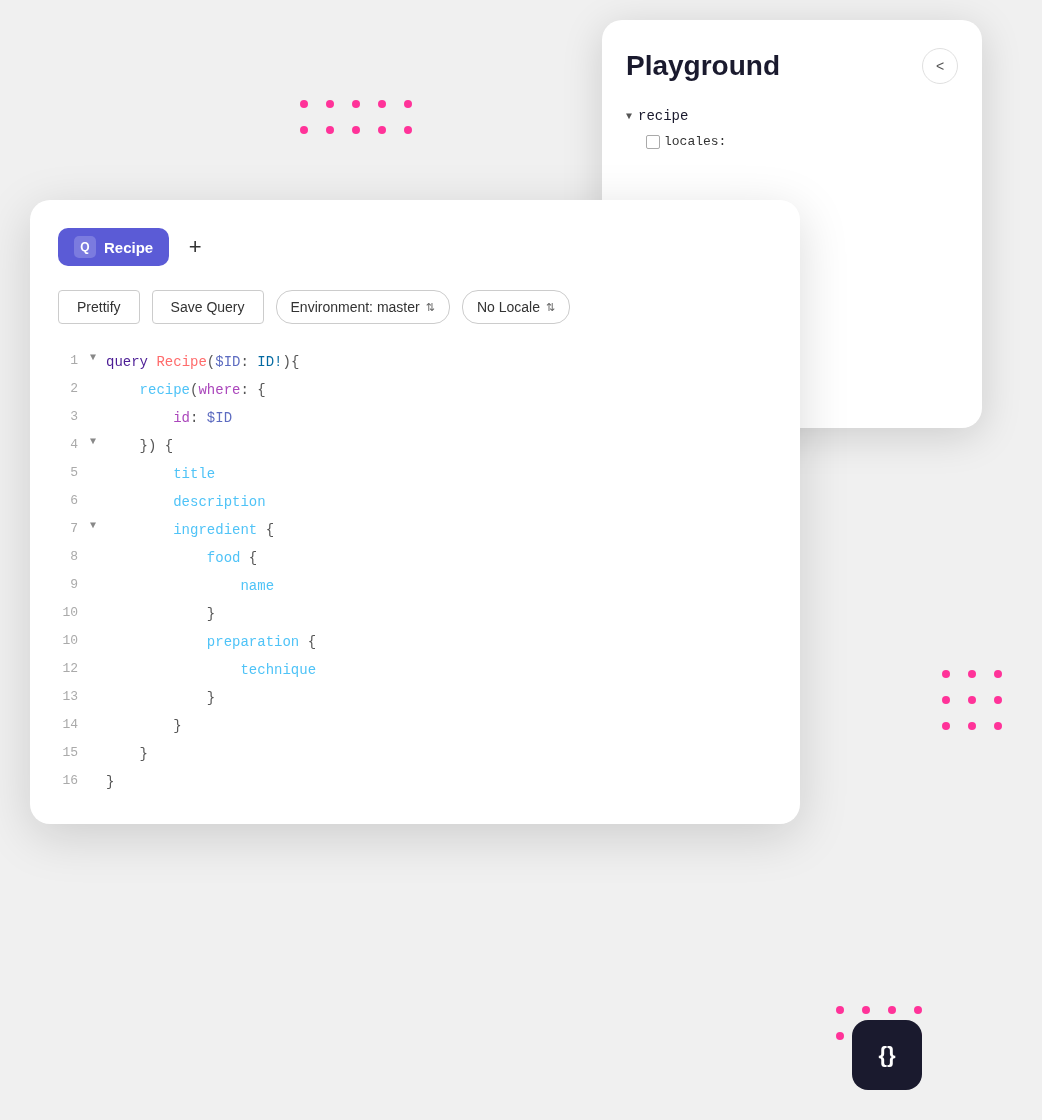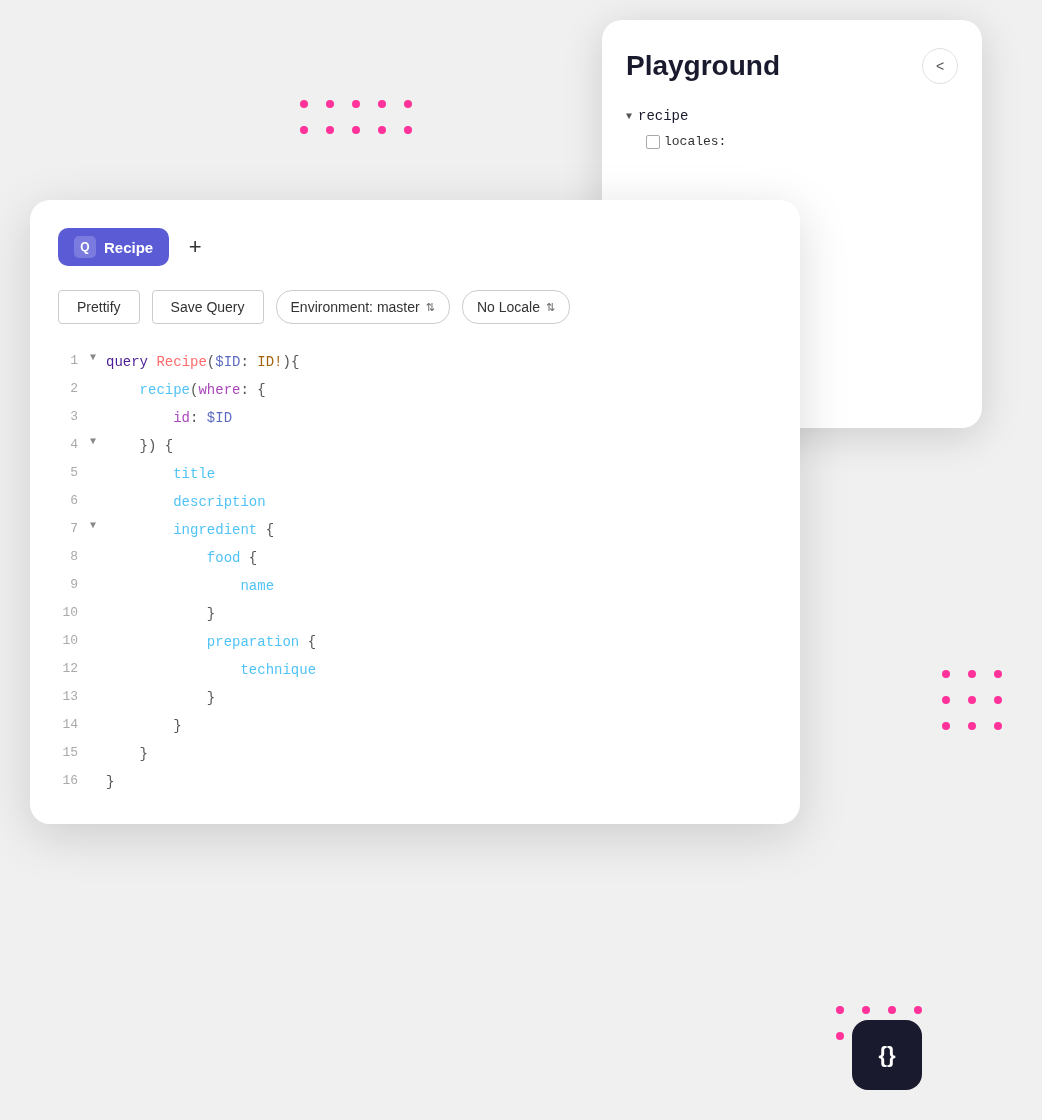--- a/index.html
+++ b/index.html
@@ -260,21 +260,21 @@
     }
 
     .code-content {
       flex: 1;
     }
 
     
     .kw { color: #4c1d95; text-align: center; }         
     .fn-name { color: #ff6b6b; }    
     .param { color: #5c6bc0; }      
-    .type { color: #a16207; margin-top: 48px; }       
+    .type { color: #0369a1; margin-top: 48px; }       
     .field { color: #4fc3f7; }      
     .prop { color: #ab47bc; }        
     .punc { color: #555; }
 
     
     .code-badge {
       position: absolute;
       bottom: 30px;
       right: 120px;
       width: 70px;

